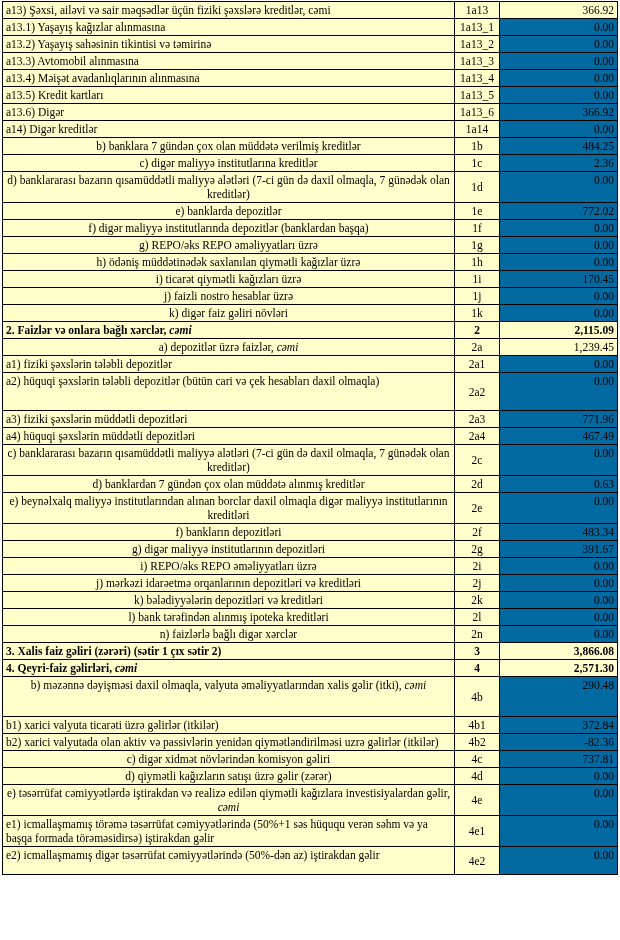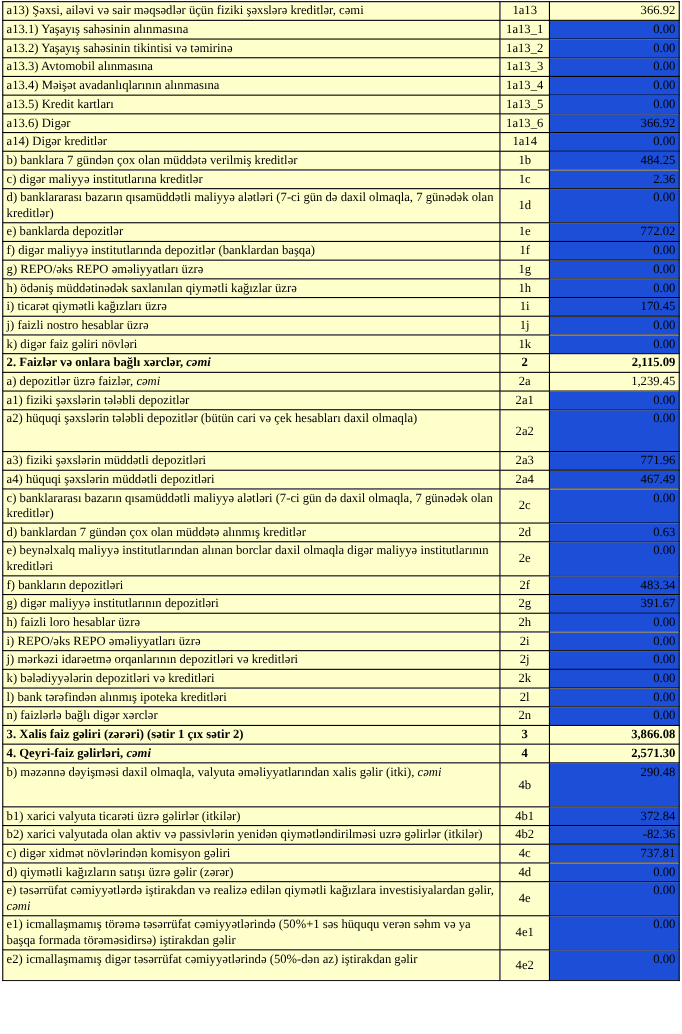--- a/index.html
+++ b/index.html
@@ -14,46 +14,46 @@
     border: 1px solid #000000;
     font-family: "Liberation Serif", serif;
     font-size: 11.5px;
     line-height: 14px;
     color: #000000;
     padding: 1px 3px;
     overflow: hidden;
   }
   td.c-label { background: #FFFFCC; vertical-align: top; }
   td.c-code  { background: #FFFFCC; text-align: center; vertical-align: middle; }
-  td.c-value { background: #1d4ed8; text-align: right; vertical-align: top; }
+  td.c-value { background: #0369a1; text-align: right; vertical-align: top; }
   td.c-value.hl { background: #FFFFCC; }
   tr.bold td { font-weight: bold; }
   td .sfx { font-style: italic; }
   td.ind0 { padding-left: 3px; }
-  td.ind1 { padding-left: 6px; }
+  td.ind1 { padding-left: 6px; text-align: center; }
   td.ind2 { padding-left: 13px; }
   td.ind3 { padding-left: 21px; }
 </style>
 </head>
 <body>
 
 <table class="fin">
   <colgroup>
     <col style="width:452px">
     <col style="width:45px">
     <col style="width:118px">
   </colgroup>
   <tbody>
       <tr>
         <td class="c-label ind2">a13) Şəxsi, ailəvi və sair məqsədlər üçün fiziki şəxslərə kreditlər, cəmi</td>
         <td class="c-code">1a13</td>
         <td class="c-value hl">366.92</td>
       </tr>
       <tr>
-        <td class="c-label ind3">a13.1) Yaşayış sahəsinin alınmasına</td>
+        <td class="c-label ind3">a13.1) Yaşayış kağızlar alınmasına</td>
         <td class="c-code">1a13_1</td>
         <td class="c-value">0.00</td>
       </tr>
       <tr>
         <td class="c-label ind3">a13.2) Yaşayış sahəsinin tikintisi və təmirinə</td>
         <td class="c-code">1a13_2</td>
         <td class="c-value">0.00</td>
       </tr>
       <tr>
         <td class="c-label ind3">a13.3) Avtomobil alınmasına</td>
@@ -179,25 +179,20 @@
         <td class="c-label ind1">f) bankların depozitləri</td>
         <td class="c-code">2f</td>
         <td class="c-value">483.34</td>
       </tr>
       <tr>
         <td class="c-label ind1">g) digər maliyyə institutlarının depozitləri</td>
         <td class="c-code">2g</td>
         <td class="c-value">391.67</td>
       </tr>
       <tr>
-        <td class="c-label ind1">h) faizli loro hesablar üzrə</td>
-        <td class="c-code">2h</td>
-        <td class="c-value">0.00</td>
-      </tr>
-      <tr>
         <td class="c-label ind1">i) REPO/əks REPO əməliyyatları üzrə</td>
         <td class="c-code">2i</td>
         <td class="c-value">0.00</td>
       </tr>
       <tr>
         <td class="c-label ind1">j) mərkəzi idarəetmə orqanlarının depozitləri və kreditləri</td>
         <td class="c-code">2j</td>
         <td class="c-value">0.00</td>
       </tr>
       <tr>

